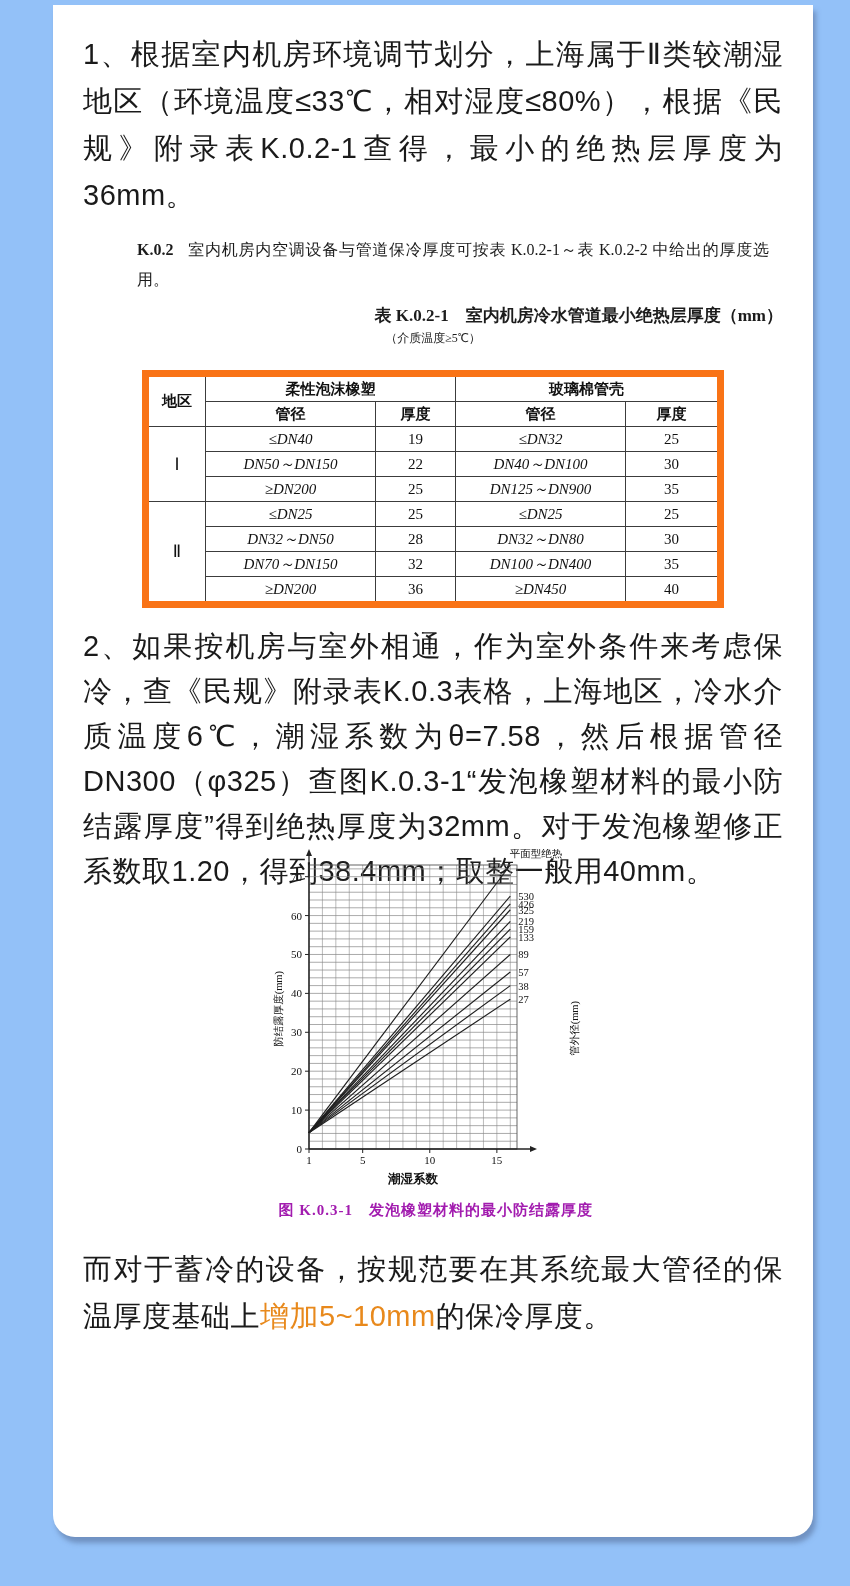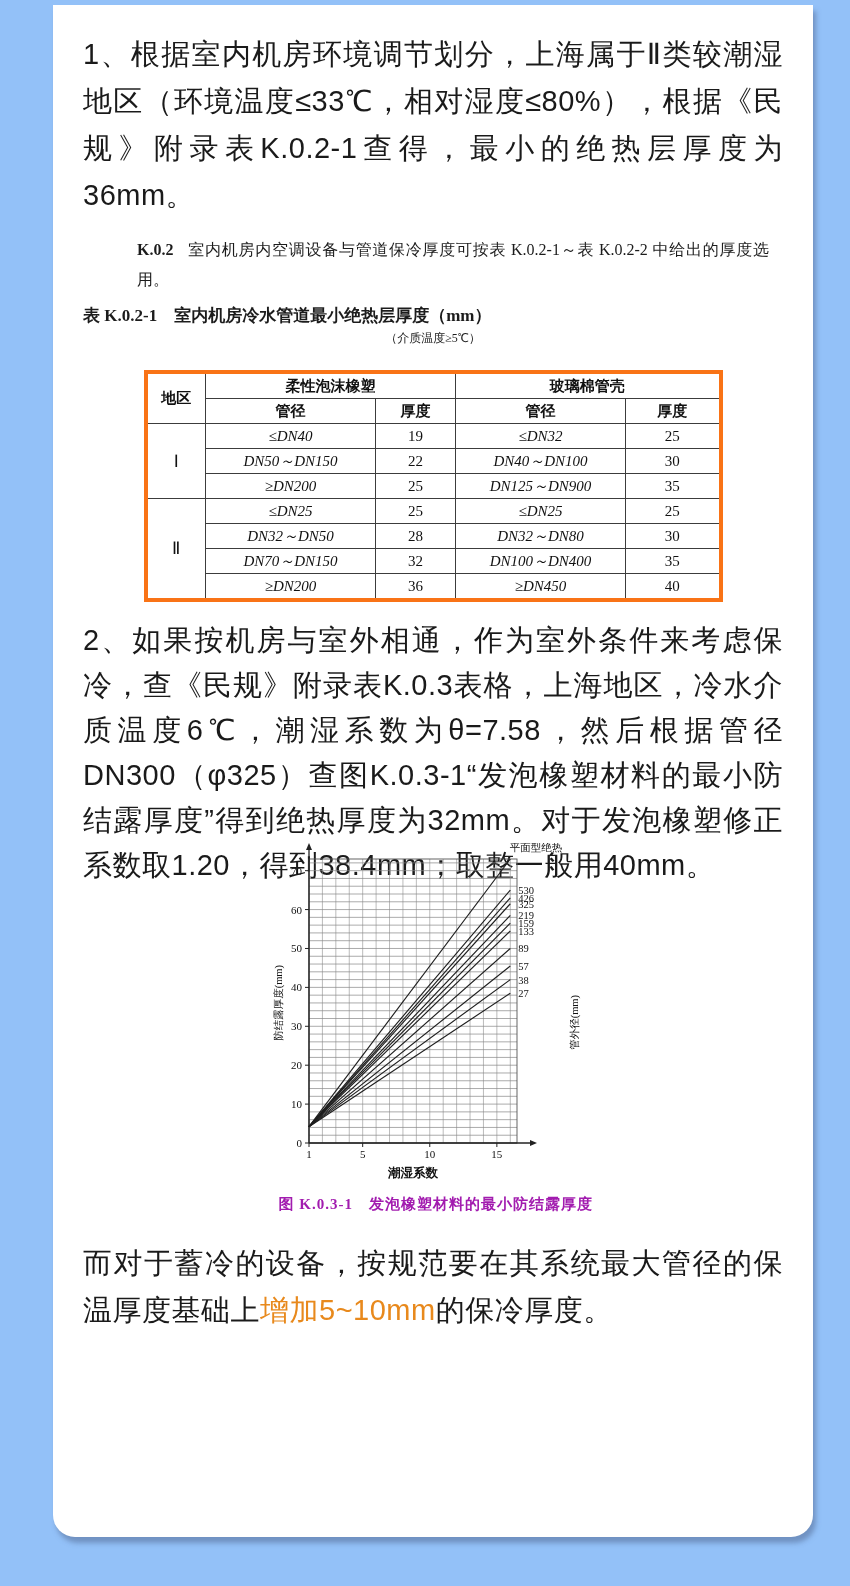--- a/index.html
+++ b/index.html
@@ -34,40 +34,40 @@
     color:#1c1c1c;
     margin-top:16px;
   }
   .clause{
     font-size:16px;line-height:30px;
     margin:0 14px 0 54px;
     text-align:justify;
   }
   .clause b{font-weight:700;margin-right:14px;}
   .scan-title{
-    font-size:17px;font-weight:700;text-align:left;margin-top:9px;
+    font-size:17px;font-weight:700;text-align:right;margin-top:9px;
   }
   .scan-subtitle{
     font-size:12px;text-align:center;margin-top:3px;
   }
   table.ktable{
     border-collapse:collapse;
     margin:11px auto 0 auto;
     font-size:15px;
     color:#111;
   }
   table.ktable th, table.ktable td{
     border:1.4px solid #3c3c3c;
     text-align:center;
     padding:0 4px;
     height:24px;
     font-weight:400;
   }
   table.ktable th{font-weight:700;}
-  table.ktable{border:4px solid #f97316;margin-top:23px;}
+  table.ktable{border:7px solid #f97316;margin-top:23px;}
   td.dn{font-style:italic;}
   td.num{font-style:normal;}
   td.region{font-size:17px;}
   col.c-region{width:60px;}
   col.c-pipe{width:170px;}
   col.c-th{width:80px;}
   col.c-pipe2{width:170px;}
   col.c-th2{width:95px;}
   
   .chart-wrap{

